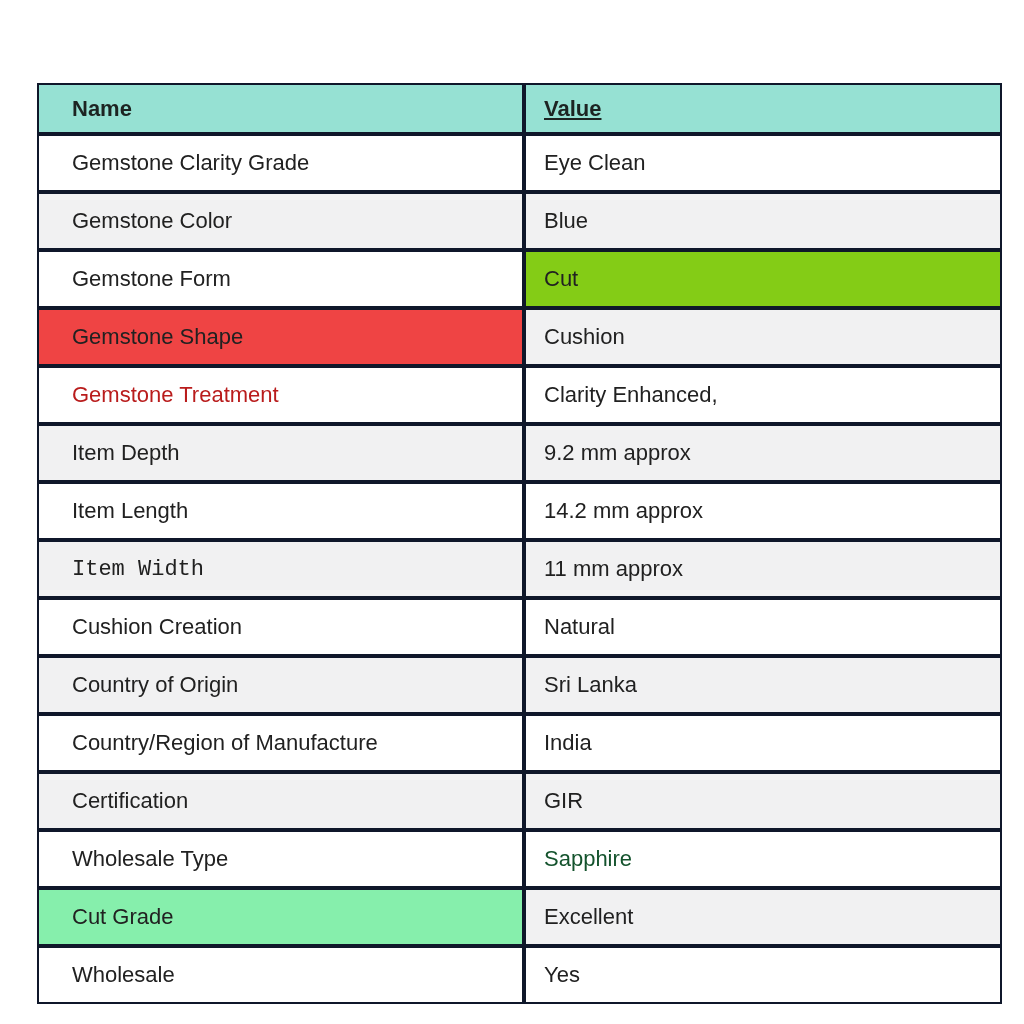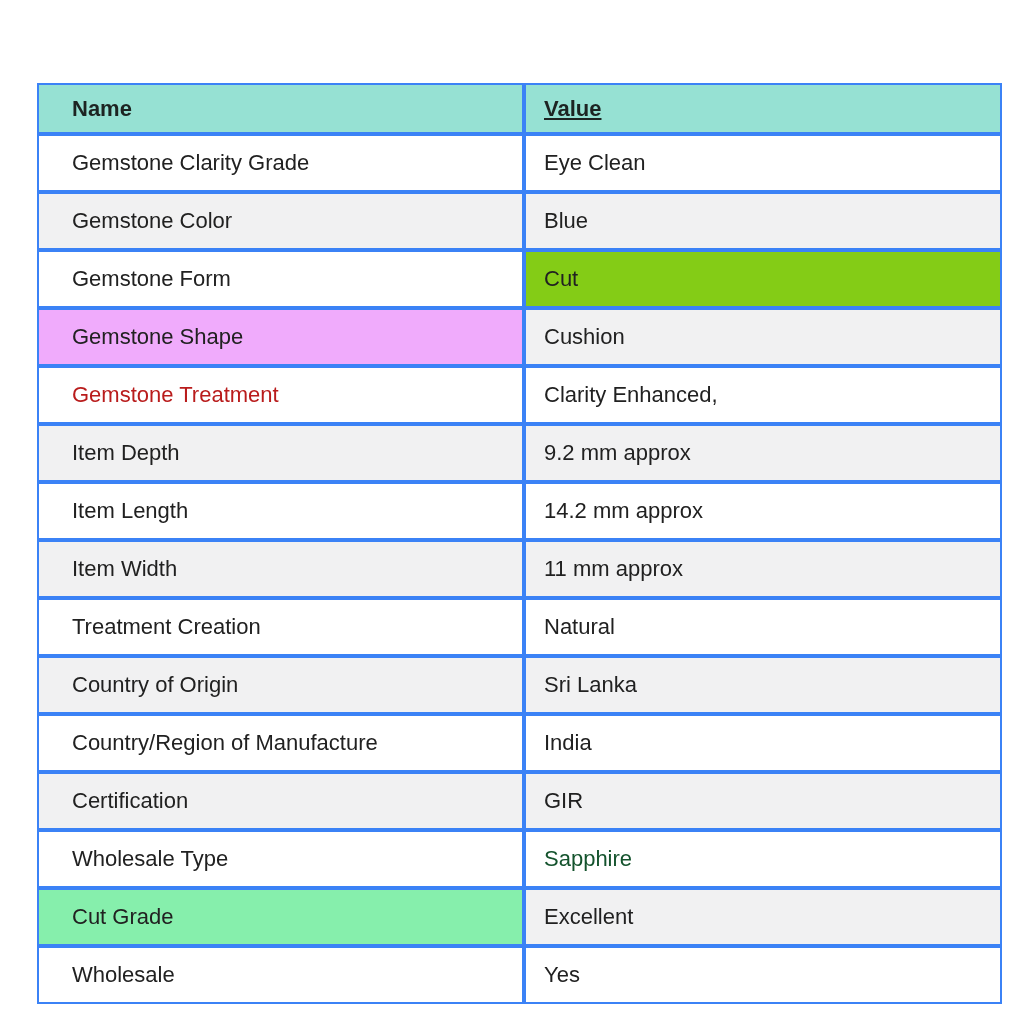--- a/index.html
+++ b/index.html
@@ -19,21 +19,21 @@
     width: 965px;
   }
   table.specs {
     width: 100%;
     border-collapse: separate;
     border-spacing: 0;
     table-layout: fixed;
   }
   table.specs th,
   table.specs td {
-    border: 2px solid #3b82f6;
+    border: 2px solid #0f172a;
     text-align: left;
     vertical-align: middle;
     overflow: hidden;
     white-space: nowrap;
   }
   table.specs th {
     height: 51px;
     font-size: 22px;
     font-weight: 700;
     color: #1d2422;
@@ -76,41 +76,41 @@
         </tr>
         <tr>
           <td class="col-name" style="background: rgb(241, 241, 242); color: rgb(33, 33, 33);">Gemstone Color</td>
           <td class="col-value" style="background: rgb(241, 241, 242); color: rgb(33, 33, 33);">Blue</td>
         </tr>
         <tr>
           <td class="col-name" style="background: rgb(255, 255, 255); color: rgb(33, 33, 33);">Gemstone Form</td>
           <td class="col-value" style="background: #84cc16; color: rgb(33, 33, 33);">Cut</td>
         </tr>
         <tr>
-          <td class="col-name" style="background: #f0abfc; color: rgb(33, 33, 33);">Gemstone Shape</td>
+          <td class="col-name" style="background: #ef4444; color: rgb(33, 33, 33);">Gemstone Shape</td>
           <td class="col-value" style="background: rgb(241, 241, 242); color: rgb(33, 33, 33);">Cushion</td>
         </tr>
         <tr>
           <td class="col-name" style="background: rgb(255, 255, 255); color: #b91c1c;">Gemstone Treatment</td>
           <td class="col-value" style="background: rgb(255, 255, 255); color: rgb(33, 33, 33);">Clarity Enhanced,</td>
         </tr>
         <tr>
           <td class="col-name" style="background: rgb(241, 241, 242); color: rgb(33, 33, 33);">Item Depth</td>
           <td class="col-value" style="background: rgb(241, 241, 242); color: rgb(33, 33, 33);">9.2 mm approx</td>
         </tr>
         <tr>
           <td class="col-name" style="background: rgb(255, 255, 255); color: rgb(33, 33, 33);">Item Length</td>
           <td class="col-value" style="background: rgb(255, 255, 255); color: rgb(33, 33, 33);">14.2 mm approx</td>
         </tr>
         <tr>
-          <td class="col-name" style="background: rgb(241, 241, 242); color: rgb(33, 33, 33);">Item Width</td>
+          <td class="col-name" style="background: rgb(241, 241, 242); color: rgb(33, 33, 33); font-family: Liberation Mono, monospace;">Item Width</td>
           <td class="col-value" style="background: rgb(241, 241, 242); color: rgb(33, 33, 33);">11 mm approx</td>
         </tr>
         <tr>
-          <td class="col-name" style="background: rgb(255, 255, 255); color: rgb(33, 33, 33);">Treatment Creation</td>
+          <td class="col-name" style="background: rgb(255, 255, 255); color: rgb(33, 33, 33);">Cushion Creation</td>
           <td class="col-value" style="background: rgb(255, 255, 255); color: rgb(33, 33, 33);">Natural</td>
         </tr>
         <tr>
           <td class="col-name" style="background: rgb(241, 241, 242); color: rgb(33, 33, 33);">Country of Origin</td>
           <td class="col-value" style="background: rgb(241, 241, 242); color: rgb(33, 33, 33);">Sri Lanka</td>
         </tr>
         <tr>
           <td class="col-name" style="background: rgb(255, 255, 255); color: rgb(33, 33, 33);">Country/Region of Manufacture</td>
           <td class="col-value" style="background: rgb(255, 255, 255); color: rgb(33, 33, 33);">India</td>
         </tr>

